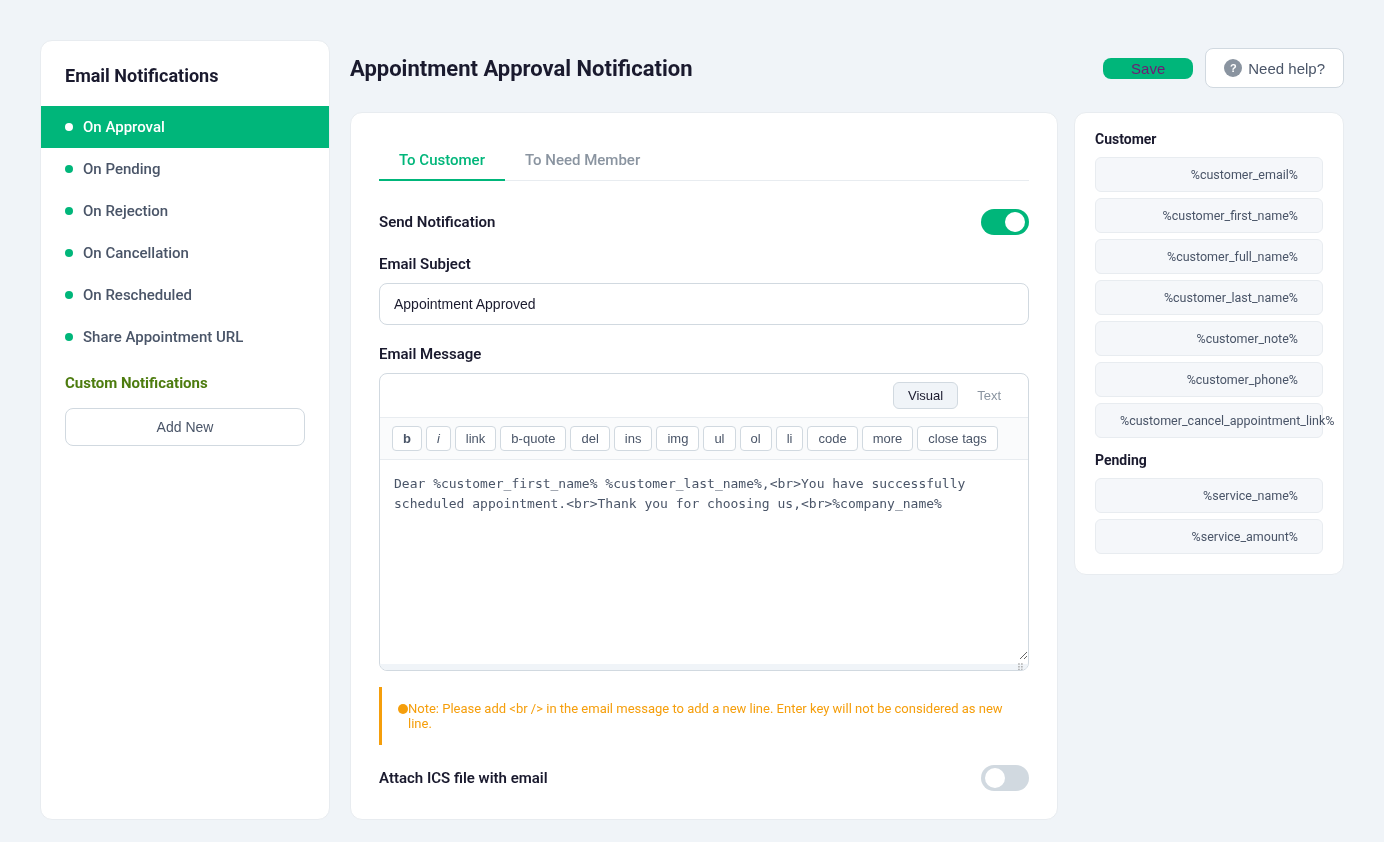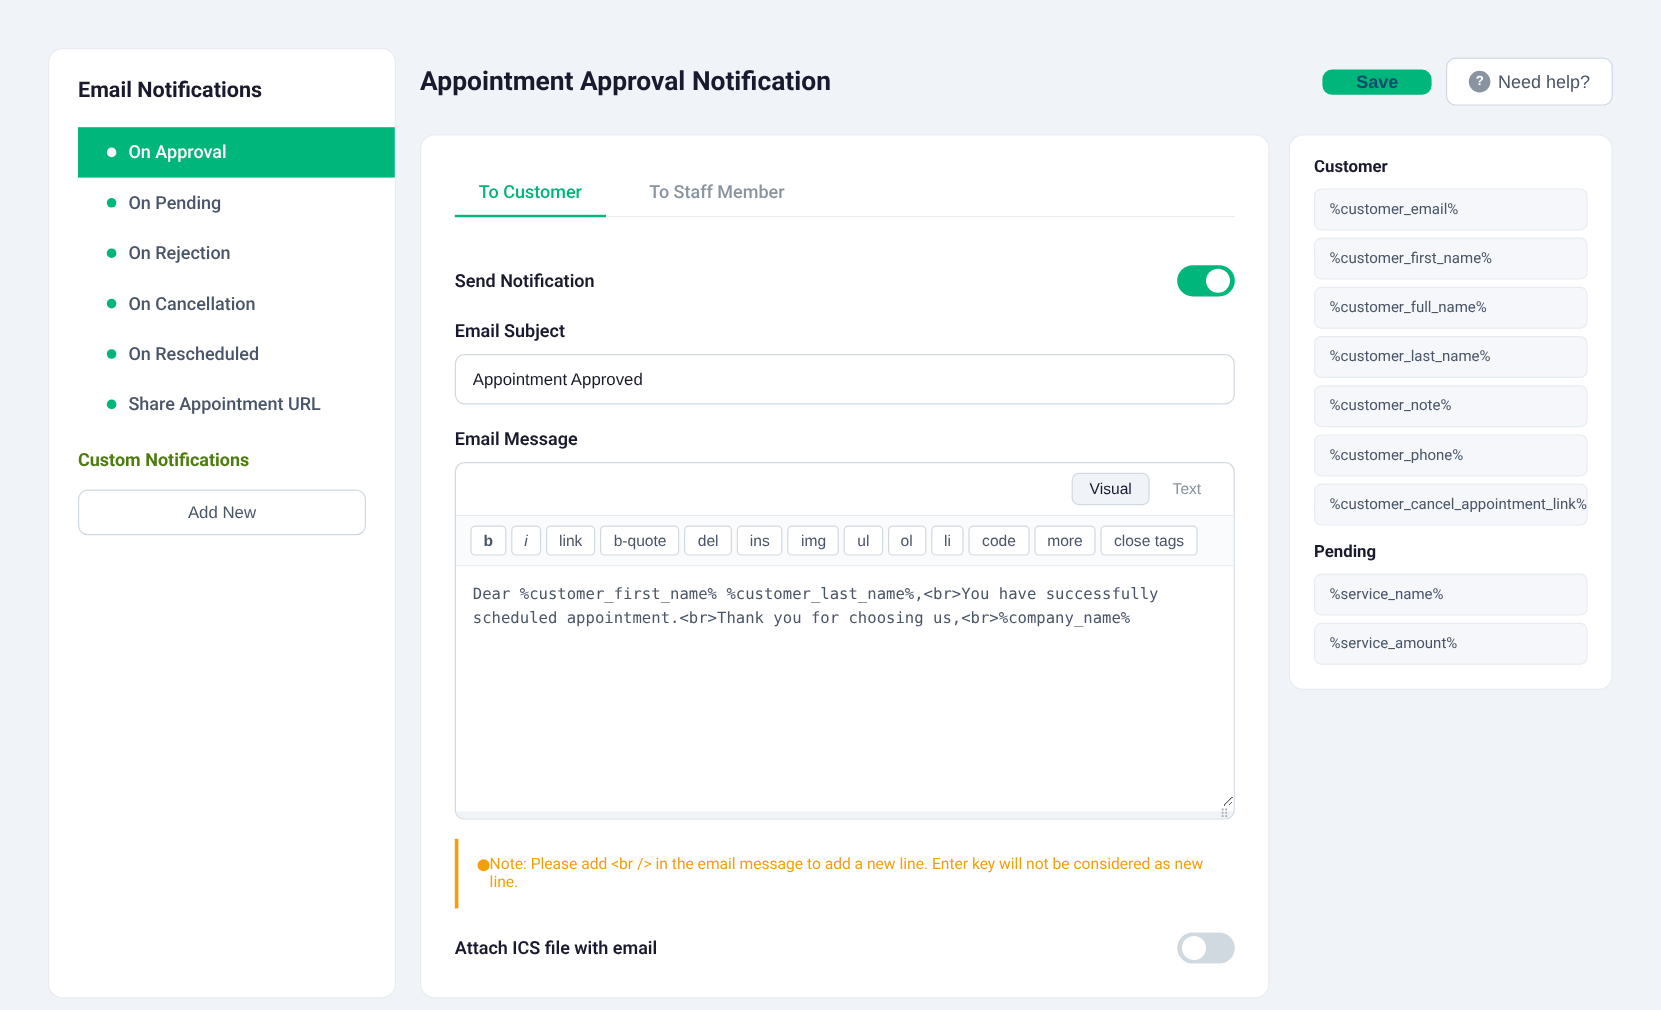--- a/index.html
+++ b/index.html
@@ -39,21 +39,20 @@
     .sidebar-item {
       display: flex;
       align-items: center;
       gap: 10px;
       padding: 12px 24px;
       cursor: pointer;
       font-size: 15px;
       color: #4a5568;
       font-weight: 500;
       border-radius: 0;
-      margin-left: 24px;
     }
     .sidebar-item.active {
       background: #00b67a;
       color: #fff;
     }
     .sidebar-item .dot {
       width: 8px;
       height: 8px;
       border-radius: 50%;
       background: #00b67a;
@@ -99,26 +98,26 @@
       font-weight: 700;
       color: #1a1a2e;
     }
     .header-actions {
       display: flex;
       gap: 12px;
       align-items: center;
     }
     .save-btn {
       background: #00b67a;
-      color: #0c4a6e;
+      color: #701a75;
       border: none;
       border-radius: 8px;
       padding: 2px 28px;
       font-size: 15px;
-      font-weight: 700;
+      font-weight: 400;
       cursor: pointer;
     }
     .help-btn {
       display: flex;
       align-items: center;
       gap: 6px;
       border: 1px solid #d1d9e0;
       background: #fff;
       border-radius: 8px;
       padding: 10px 18px;
@@ -142,23 +141,23 @@
     .form-card {
       background: #fff;
       border-radius: 12px;
       border: 1px solid #e8ecf0;
       padding: 28px;
       flex: 1;
     }
     
     .tabs {
       display: flex;
-      gap: 16px;
+      gap: 0;
       border-bottom: 1px solid #e8ecf0;
-      margin-bottom: 40px;
+      margin-bottom: 28px;
     }
     .tab {
       padding: 10px 20px;
       font-size: 15px;
       font-weight: 500;
       cursor: pointer;
       color: #8a94a0;
       border-bottom: 2px solid transparent;
       margin-bottom: -1px;
     }
@@ -346,25 +345,26 @@
       font-size: 14px;
       font-weight: 700;
       color: #1a1a2e;
       margin-bottom: 10px;
       margin-top: 4px;
     }
     .placeholder-item {
       background: #f5f7fa;
       border: 1px solid #e8ecf0;
       border-radius: 6px;
-      padding: 9px 12px;
+      padding: 9px 24px;
       font-size: 12.5px;
       color: #4a5568;
       margin-bottom: 6px;
       cursor: pointer;
+      text-align: right;
     }
     
     .placeholders-body::-webkit-scrollbar {
       width: 6px;
     }
     .placeholders-body::-webkit-scrollbar-thumb {
       background: #d1d9e0;
       border-radius: 3px;
     }
     .content-area {
@@ -422,21 +422,21 @@
         </button>
       </div>
     </div>
 
     <div class="content-area">
 
       <div class="form-card">
 
         <div class="tabs">
           <div class="tab active">To Customer</div>
-          <div class="tab">To Staff Member</div>
+          <div class="tab">To Need Member</div>
         </div>
 
         <div class="form-row">
           <span class="form-label">Send Notification</span>
           <div class="toggle"></div>
         </div>
 
         <div>
           <div class="form-label" style="margin-bottom:10px;">Email Subject</div>
           <input type="text" class="text-input" value="Appointment Approved" style="">

